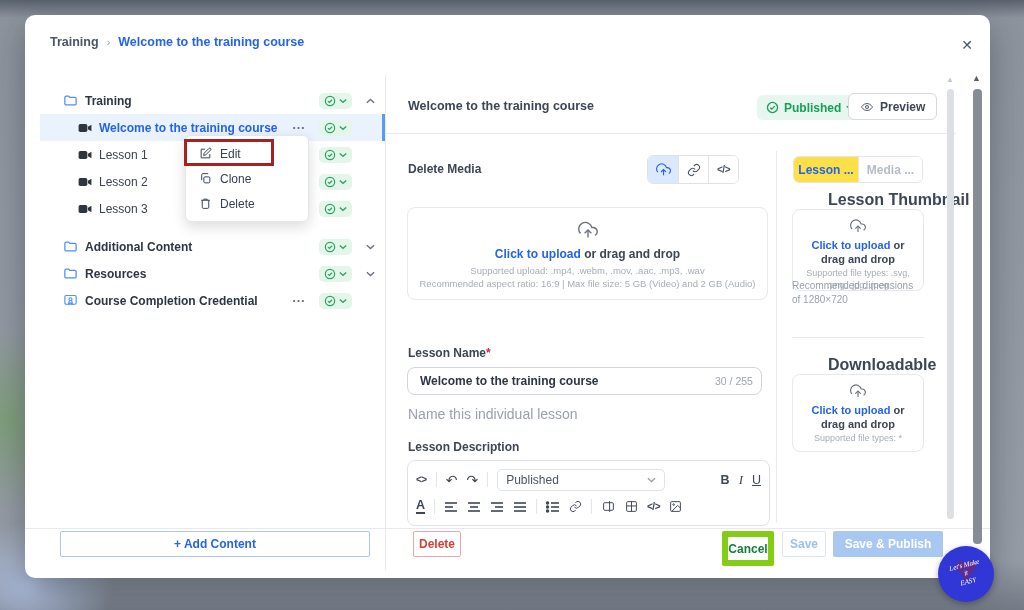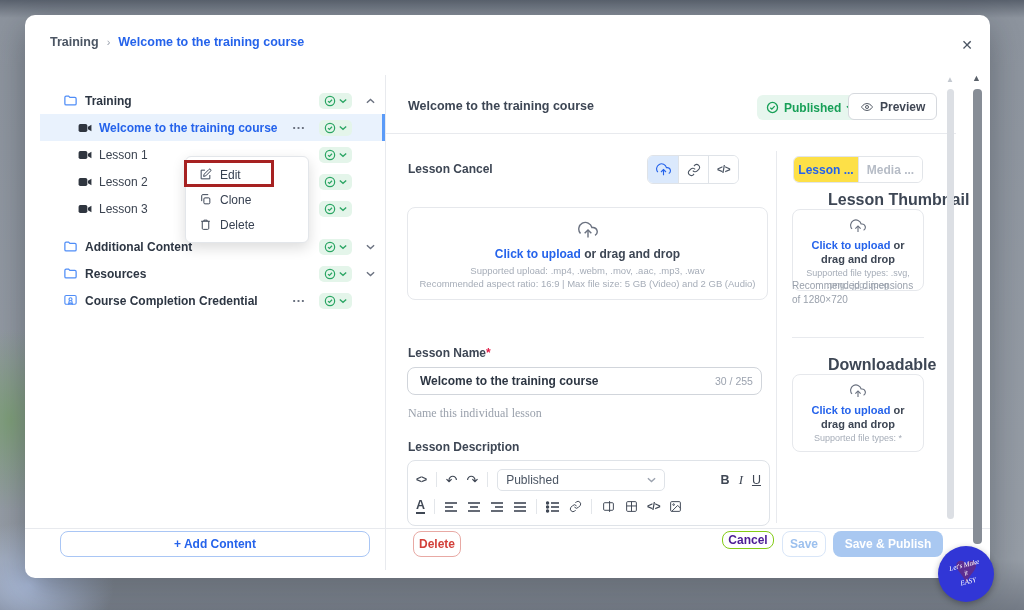--- a/index.html
+++ b/index.html
@@ -35,21 +35,21 @@
   .srow.head { font-weight:700; color:#2d3643; }
   .srow .spacer { flex:1; }
   .srow.selected { background:#e9f2fd; color:#2563eb; font-weight:600; }
   .srow.selected::after { content:""; position:absolute; right:0; top:0; bottom:0; width:3px; background:#5b9bf8; }
   .dots { color:#6b7280; font-size:13px; letter-spacing:1px; margin-right:6px; }
   .statusbadge { display:flex; align-items:center; gap:3px; background:#e4f5ea; border-radius:5px; padding:2px 5px; color:#2aa563; }
   .chevslot { width:22px; display:flex; justify-content:center; color:#6b7280; }
   .gaptop { margin-top:11px; }
 
   
-  .ctx { left:160px; top:141px; width:124px; background:#fff; border:1px solid #e3e6ea; border-radius:6px;
+  .ctx { left:160px; top:120px; width:124px; background:#fff; border:1px solid #e3e6ea; border-radius:6px;
     box-shadow:0 5px 14px rgba(0,0,0,.14); padding:5px 0; z-index:20; }
   .ctx-item { display:flex; align-items:center; gap:8px; height:25px; padding:0 13px; color:#374151; }
   .annot { position:absolute; left:-2px; top:3px; width:90px; height:27px; border:3px solid #a62121; z-index:21; }
 
   
   .vdiv { width:1px; background:#e8eaee; }
   .hdiv { height:1px; background:#e8eaee; }
   .thumb { border-radius:4px; }
 
   
@@ -71,21 +71,21 @@
   .upbox { border:1px solid #e6e8ec; border-radius:8px; text-align:center; color:#9aa1ac; background:#fff; cursor:pointer; }
   .upcta { color:#2563eb; font-weight:700; }
   .uprest { color:#3d4654; font-weight:600; }
   .uptiny { font-size:9.5px; color:#a6adb8; line-height:1.35; }
   .cloud { color:#6b7280; }
 
   
   .nameinput { left:382px; top:352px; width:355px; height:28px; border:1px solid #d1d5db; border-radius:8px;
     padding:0 52px 0 12px; font-size:12px; color:#2d3643; font-family:"Liberation Sans",sans-serif; font-weight:600; }
   .counter { left:690px; top:360px; color:#9ca3af; font-size:10.5px; }
-  .helper { color:#9aa1ac; font-size:12px;font-family:Liberation Serif, serif; }
+  .helper { color:#9aa1ac; font-size:14px; }
 
   
   .editor { left:382px; top:445px; width:363px; height:66px; border:1px solid #dfe3e8; border-radius:8px; padding:5px 8px; }
   .toolrow { display:flex; align-items:center; gap:9px; height:27px; color:#3f4754; }
   .vsep { width:1px; height:15px; background:#e3e6ea; }
   .parasel { display:flex; align-items:center; justify-content:space-between; width:168px; height:22px;
     border:1px solid #dfe3e8; border-radius:5px; padding:0 8px; color:#4b5563; cursor:pointer; }
   .tbtn { background:none; border:none; color:#3f4754; cursor:pointer; display:inline-flex; align-items:center; justify-content:center; padding:0; font-family:"Liberation Sans",sans-serif; }
   .bld { font-weight:700; font-size:12.5px; }
   .ita { font-style:italic; font-family:"Liberation Serif",serif; font-size:13px; }
@@ -94,25 +94,25 @@
 
   
   .tabs { left:768px; top:141px; display:flex; border:1px solid #e2e5e9; border-radius:6px; overflow:hidden; }
   .tab { width:64px; height:25px; display:flex; align-items:center; justify-content:center; font-weight:700; cursor:pointer;
     white-space:nowrap; overflow:hidden; }
   .tab.active { background:#fde047; color:#2563eb; }
   .tab.inactive { background:#fff; color:#b6bcc6; border-left:1px solid #e2e5e9; }
   .rplabel { font-weight:600; color:#3d4654; font-size:16px;margin-left:35px; }
 
   
-  .btn { display:flex; align-items:center; justify-content:center; border-radius:8px; font-weight:700; font-size:12px;
+  .btn { display:flex; align-items:center; justify-content:center; border-radius:2px; font-weight:700; font-size:12px;
     background:#fff; cursor:pointer; font-family:"Liberation Sans",sans-serif; }
   .addcontent { left:35px; top:516px; width:310px; height:26px; border:1px solid #a9c6f5; color:#2563eb; }
   .delbtn { left:388px; top:516px; width:48px; height:26px; border:1px solid #e8a9a4; color:#d2403a; }
-  .cancelbtn { left:697px; top:516px; width:52px; height:18px; border:1px solid #84cc16; color:#4c1d95; }
+  .cancelbtn { left:697px; top:516px; width:52px; height:35px; border:6px solid #84cc16; color:#15803d; }
   .savebtn { left:757px; top:516px; width:44px; height:26px; border:1px solid #d9e6f8; color:#9cc0ee; }
   .savepub { left:808px; top:516px; width:110px; height:26px; border:none; background:#a9c8f1; color:#fff; }
 
   
   .logo { position:absolute; left:938px; top:546px; width:56px; height:56px; border-radius:50%;
     background:#3136d6; box-shadow:0 2px 6px rgba(0,0,0,.3); z-index:30; display:flex; align-items:center; justify-content:center; }
   .logo .heart { position:absolute; color:#5c2d91; font-size:40px; line-height:1; top:3px; }
   .logo .ltxt { position:relative; color:#fff; font-size:7px; font-style:italic; text-align:center; line-height:1.2;
     transform:rotate(-14deg); font-family:"Liberation Serif",serif; }
 </style>
@@ -402,21 +402,21 @@
   <button class="abs previewbtn">
     <span class="ico">
         <svg width="14" height="12" viewBox="0 0 24 24" fill="none" stroke="#404754" stroke-width="1.8">
           <path d="M1 12s4-7 11-7 11 7 11 7-4 7-11 7S1 12 1 12z"></path>
           <circle cx="12" cy="12" r="3"></circle>
         </svg>
       </span>
     <span>Preview</span>
   </button>
 
-  <div class="abs seclabel" style="left:383px; top:147px;">Lesson Cancel</div>
+  <div class="abs seclabel" style="left:383px; top:147px;">Delete Media</div>
   <div class="abs modegrp">
     <button class="modebtn active">
         <svg width="15" height="15" viewBox="0 0 24 24" fill="none" stroke="#2563eb" stroke-width="1.8">
           <path d="M20.4 18.4A5 5 0 0 0 18 9h-1.3A8 8 0 1 0 3 16.3"></path>
           <polyline points="16,16 12,12 8,16"></polyline>
           <line x1="12" y1="12" x2="12" y2="21"></line>
         </svg>
       </button>
     <button class="modebtn">
         <svg width="14" height="14" viewBox="0 0 24 24" fill="none" stroke="#4b5563" stroke-width="1.8">

